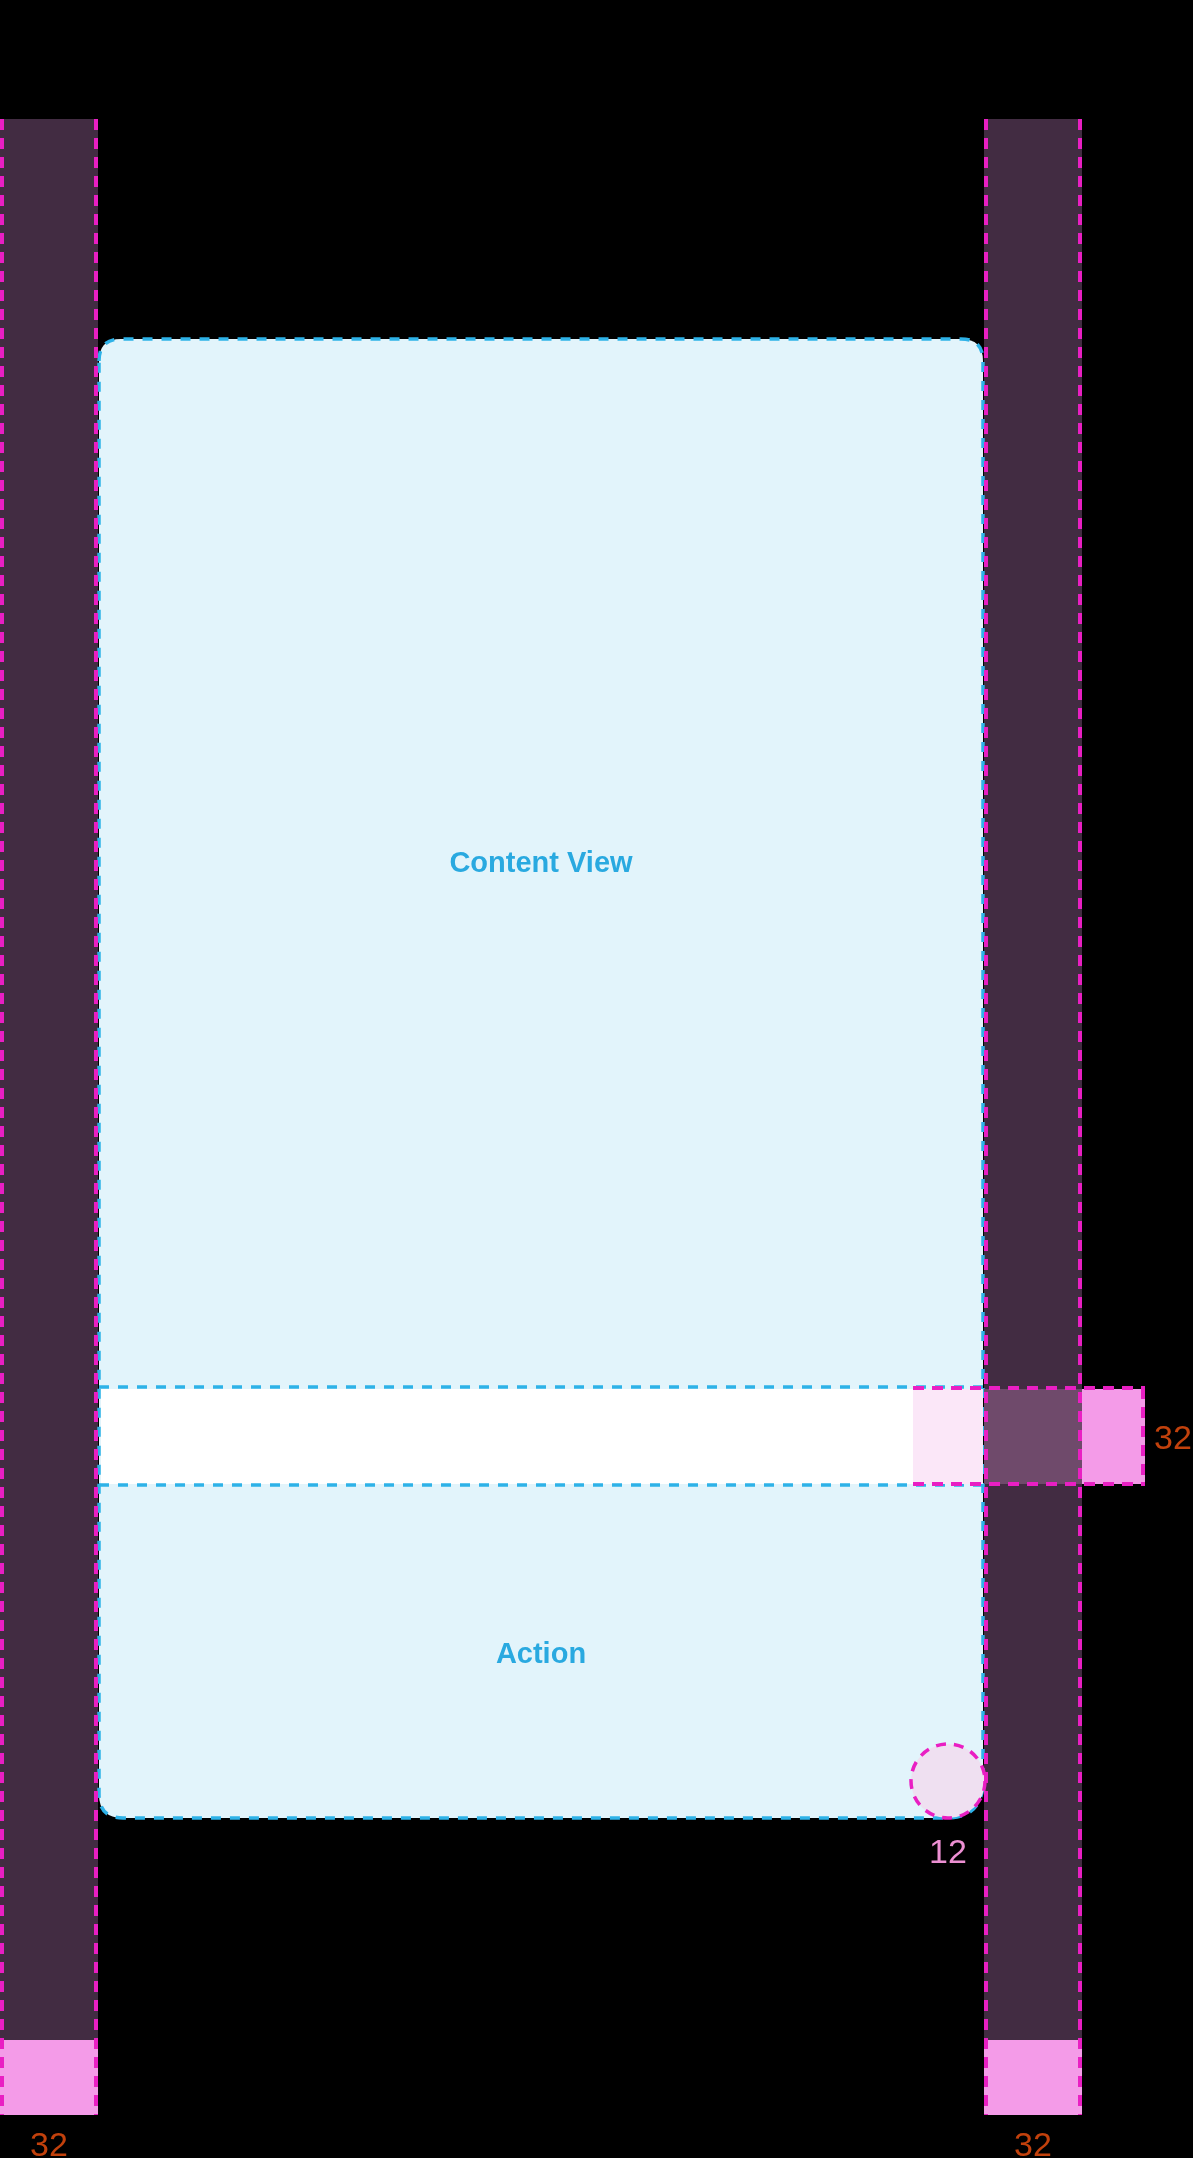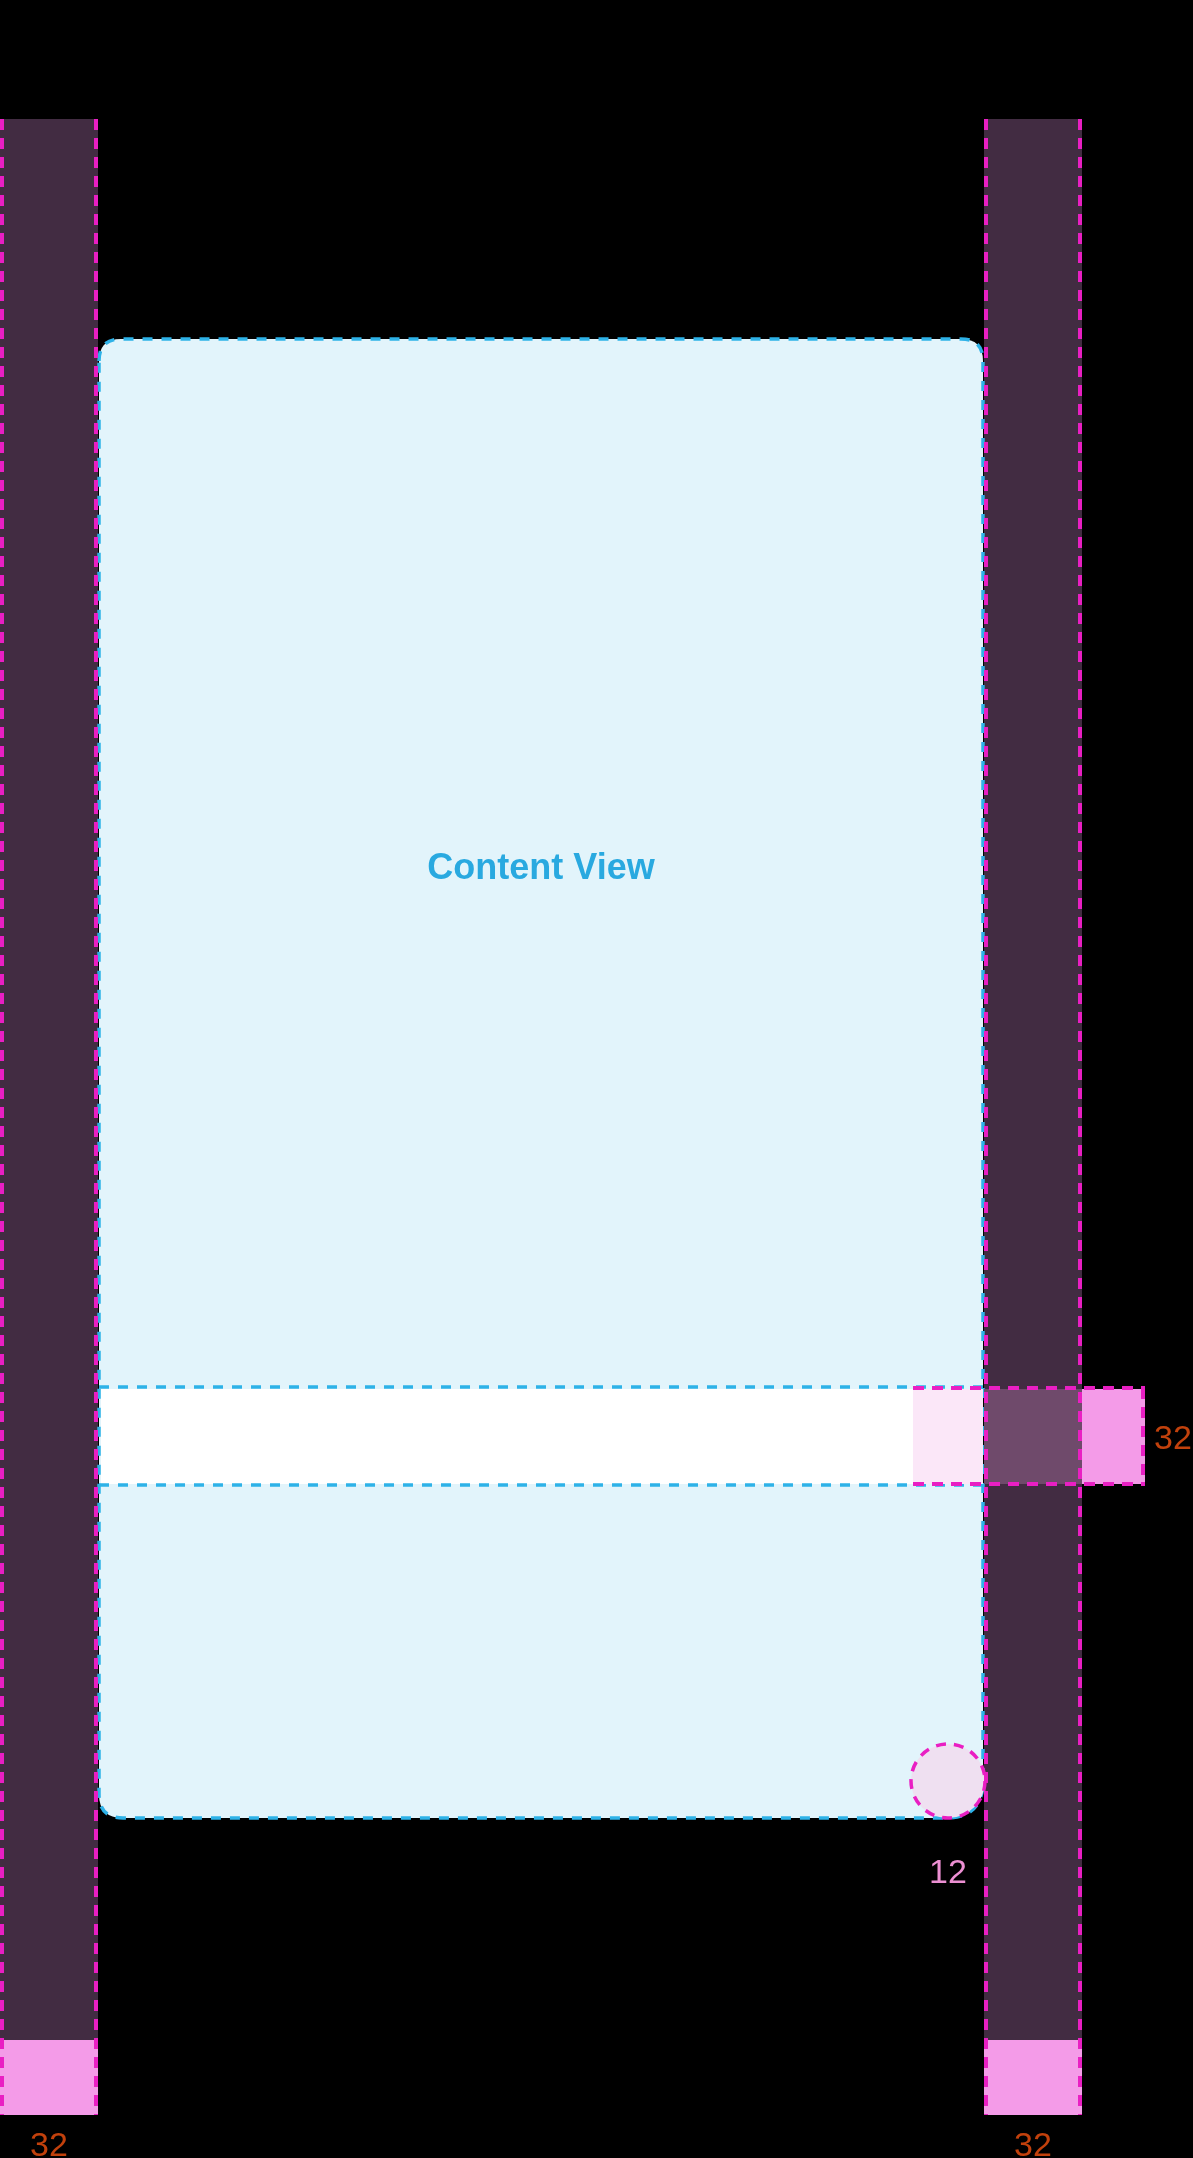--- a/index.html
+++ b/index.html
@@ -10,21 +10,21 @@
     background: #000;
     overflow: hidden;
     font-family: "Liberation Sans", sans-serif;
   }
   .stage svg { position: absolute; left: 0; top: 0; }
   .lbl { position: absolute; line-height: 1.2; user-select: none; }
   .card-label {
     left: 99px;
     width: 884px;
     text-align: center;
-    font-size: 36px;
+    font-size: 29px;
     font-weight: bold;
     color: #29A9E0;
   }
   .num { font-size: 34px; font-weight: normal; }
   .num-dark { color: #c2410c; }
   .num-pink { color: #EC8FD2; }
   .center-80 { width: 80px; text-align: center; }
 </style>
 </head>
 <body>
@@ -56,22 +56,23 @@
     <rect x="984" y="2040" width="98" height="75" fill="#F49BE8"></rect>
 
     <line x1="2" y1="119" x2="2" y2="2115" stroke="#E91FC3" stroke-width="4" stroke-dasharray="11 8"></line>
     <line x1="96" y1="119" x2="96" y2="2115" stroke="#E91FC3" stroke-width="4" stroke-dasharray="11 8"></line>
     <line x1="986" y1="119" x2="986" y2="2115" stroke="#E91FC3" stroke-width="4" stroke-dasharray="11 8"></line>
     <line x1="1080" y1="119" x2="1080" y2="2115" stroke="#E91FC3" stroke-width="4" stroke-dasharray="11 8"></line>
   </svg>
 
   <div class="lbl card-label" style="top:845px;">Content View</div>
 
+  <div class="lbl card-label" style="top:1636px;">Action</div>
 
   <div class="lbl num num-dark" style="top:1417px; left:1154px;">32</div>
 
-  <div class="lbl num num-pink center-80" style="top:1831px; left:908px;margin-top:20px;">12</div>
+  <div class="lbl num num-pink center-80" style="top:1831px; left:908px;">12</div>
 
   <div class="lbl num num-dark center-80" style="top:2124px; left:9px;">32</div>
 
   <div class="lbl num num-dark center-80" style="top:2124px; left:993px;">32</div>
 
 </div>
 
 </body></html>

